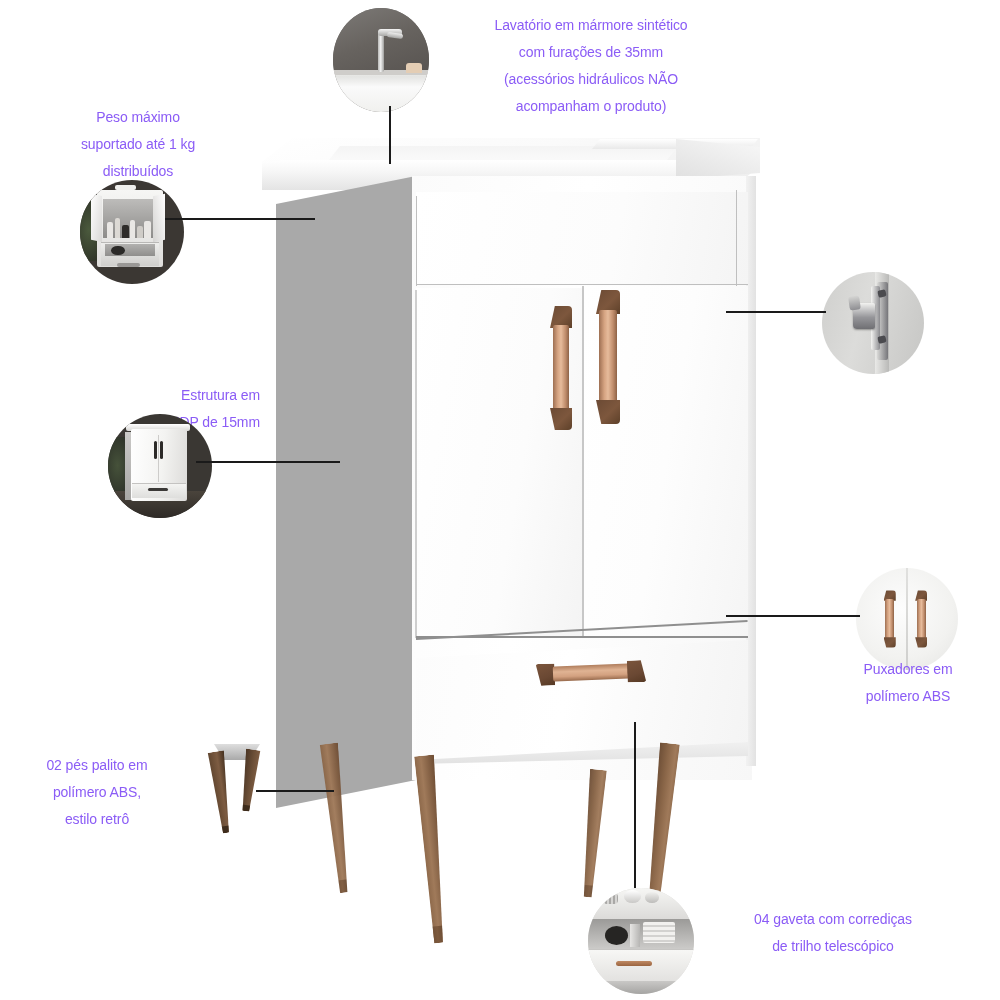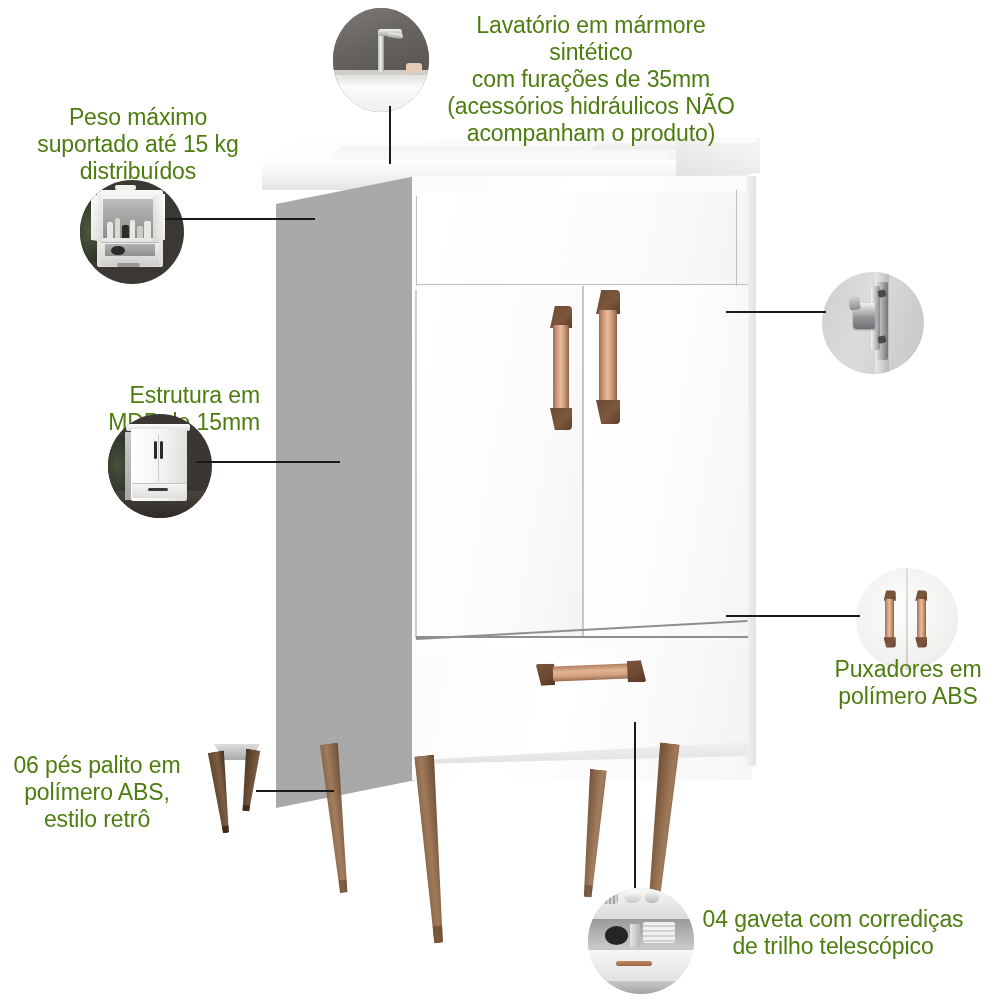--- a/index.html
+++ b/index.html
@@ -7,22 +7,22 @@
     width:1000px;height:1000px;
     background:#ffffff;
     font-family:"Liberation Sans", sans-serif;
     overflow:hidden;
   }
   #stage{position:relative;width:1000px;height:1000px;}
 
   
   .callout-text{
     position:absolute;
-    color:#4d7c0f;
-    font-size:23px;
+    color:#8b5cf6;
+    font-size:14px;
     line-height:27px;
     text-align:center;
     white-space:pre-line;
     letter-spacing:-0.1px;
   }
 
   
   .leader{position:absolute;background:#1a1a1a;}
   .leader.h{height:1.6px;}
   .leader.v{width:1.6px;}
@@ -310,21 +310,21 @@
       <div class="soap"></div>
     </div>
   </div>
   <div class="callout-text" style="left:432px;top:12px;width:318px;">Lavatório em mármore sintético
 com furações de 35mm
 (acessórios hidráulicos NÃO
 acompanham o produto)</div>
   <div class="leader v" style="left:389px;top:106px;height:58px;"></div>
 
   <div class="callout-text" style="left:18px;top:104px;width:240px;">Peso máximo
-suportado até 15 kg
+suportado até 1 kg
 distribuídos</div>
   <div class="thumb t-open" style="left:80px;top:180px;width:104px;height:104px;">
     <div class="inner">
       <div class="bg"></div>
         <div class="plant"></div>
       <div class="top"></div>
         <div class="body"></div>
         <div class="cavity"></div>
       <div class="dL"></div>
         <div class="dR"></div>
@@ -394,21 +394,21 @@
             <div class="bar"></div>
             <div class="cap-b"></div>
         </div>
       </div>
     </div>
   </div>
   <div class="callout-text" style="left:810px;top:656px;width:196px;">Puxadores em
 polímero ABS</div>
   <div class="leader h" style="left:726px;top:615px;width:134px;"></div>
 
-  <div class="callout-text" style="left:8px;top:752px;width:178px;">06 pés palito em
+  <div class="callout-text" style="left:8px;top:752px;width:178px;">02 pés palito em
 polímero ABS,
 estilo retrô</div>
   <div style="position:absolute;left:186px;top:732px;width:110px;height:110px;">
     <div class="bracket" style="left:28px;top:12px;width:46px;height:16px;
                 clip-path:polygon(0 0,46px 0,36px 16px,10px 16px);"></div>
     <div class="leg" style="left:16px;top:20px;width:22px;height:82px;
                 clip-path:polygon(26% 0,100% 0,64% 100%,38% 100%);
                 transform:rotate(-9deg);transform-origin:top center;">
       <div class="shaft" style="background:linear-gradient(90deg,#4e3927 0%,#6b4e36 40%,#7d5c42 65%,#44301f 100%);"></div>
       <div class="tip" style="background:#3e2c1c;"></div>

